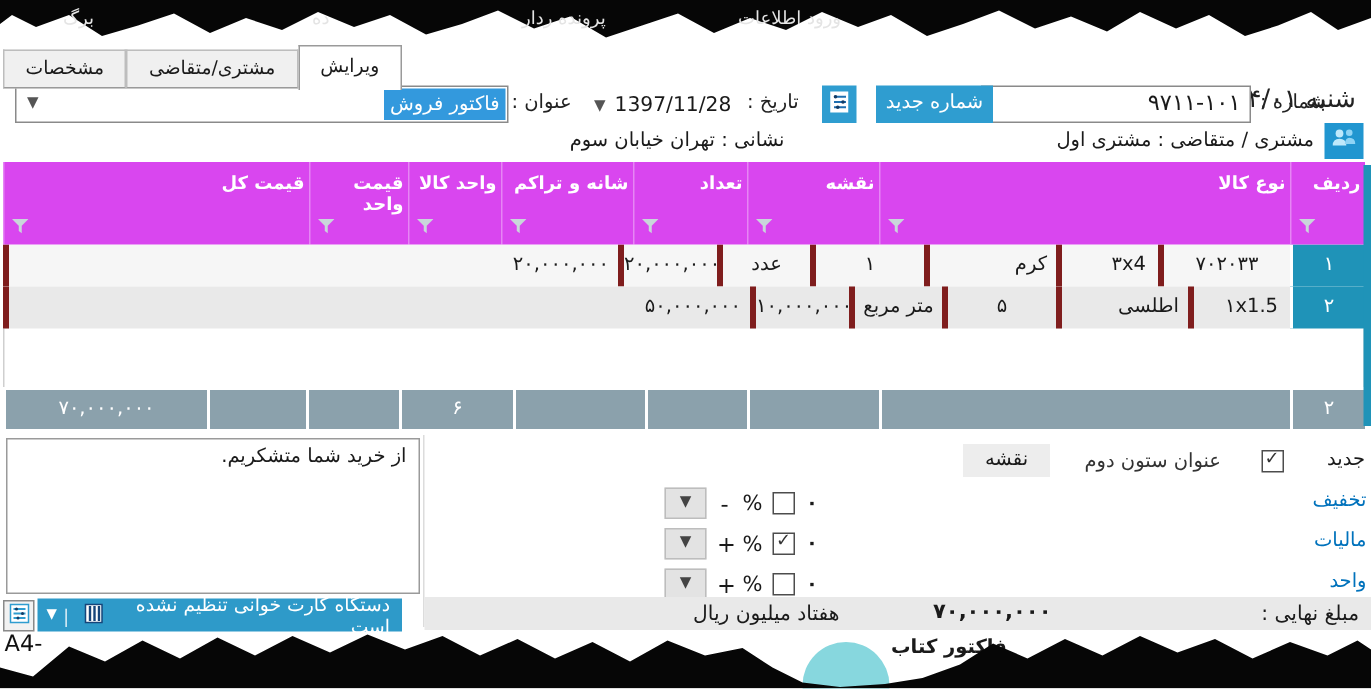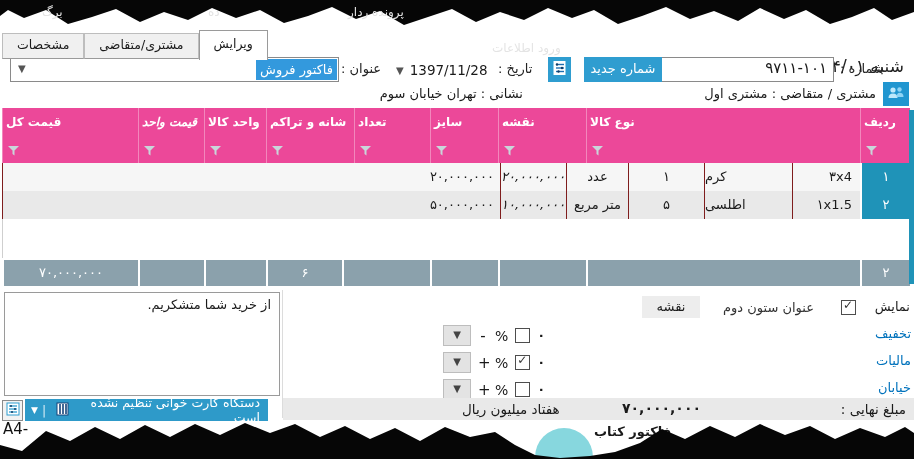--- a/index.html
+++ b/index.html
@@ -40,32 +40,32 @@
   .title-combo .chev{position:absolute;left:7px;top:5px;}
 
   .cust-btn{top:82px;right:5px;width:26px;height:24px;display:flex;align-items:center;justify-content:center;
             background:#2196d0;}
   .cust-line{position:absolute;top:86px;right:38px;font-size:13px;}
   .addr-line{position:absolute;top:86px;right:391px;font-size:13px;}
 
   
   .grid{position:absolute;top:108px;left:2px;width:908px;direction:rtl;}
   .g-row{display:flex;}
-  .hd{background:#ec4899;color:#fff;font-weight:bold;font-size:12px;text-align:left;
+  .hd{background:#d946ef;color:#fff;font-weight:bold;font-size:12px;text-align:right;
       position:relative;height:55px;box-sizing:border-box;padding:7px 3px 0;
       border-left:1px solid rgba(255,255,255,.35);}
   .hd .funnel{position:absolute;left:5px;bottom:4px;cursor:pointer;}
-  .td{height:28px;line-height:28px;box-sizing:border-box;border-left:1px solid #7f1d1d;
+  .td{height:28px;line-height:28px;box-sizing:border-box;border-left:4px solid #7f1d1d;
       font-size:13px;overflow:hidden;white-space:nowrap;}
   .r1 .td{background:#f6f6f6;}
   .r2 .td{background:#e9e9e9;}
   .rowno{background:#1f93b8 !important;color:#fff;text-align:center;border-left:2px solid #fff;}
   .c0{width:50px;} .c1{width:274px;} .c2{width:88px;} .c3{width:68px;} .c4{width:88px;}
-  .c5{width:76px;} .c6{width:62px;} .c7{width:66px;font-style:italic;} .c8{width:136px;flex:1;} .t-center{text-align:center;}
-  .t-type{padding-right:10px;} .t-comb{padding-right:6px;text-align:left;}
+  .c5{width:76px;} .c6{width:62px;} .c7{width:66px;} .c8{width:136px;flex:1;} .t-center{text-align:center;}
+  .t-type{padding-right:10px;} .t-comb{padding-right:6px;text-align:right;}
   .t-price{direction:ltr;text-align:right;padding-right:6px;}
   .t-size{direction:ltr;text-align:right;padding-right:8px;}
   .g-empty{height:39px;background:#fff;border-left:1px solid #cfcfcf;border-right:1px solid #cfcfcf;}
   .sum .td{background:#8ba1ac;color:#fff;height:26px;line-height:26px;border-left:2px solid #fff;
            font-size:13px;}
   .right-strip{position:absolute;top:110px;right:0;width:5px;height:174px;background:#1f93b8;}
 
   
   .v-div{position:absolute;left:282px;top:290px;width:1px;height:128px;background:#dcdcdc;}
   .note-box{position:absolute;left:4px;top:292px;width:276px;height:104px;border:1px solid #9a9a9a;
@@ -104,21 +104,21 @@
 <body>
 
 <div class="app">
 
   <svg class="torn" style="top:0;height:28px;">
     <path fill="#060606" d="M0,0 H914 V12 L892,20 874,8 852,17 830,24 806,10 784,19 760,8 738,21 714,11 690,19 666,7 642,16 618,24 594,10 572,18 548,8 524,20 500,12 476,22 452,9 428,17 404,25 380,11 356,19 332,7 308,16 284,23 260,10 236,18 212,8 188,20 164,12 140,22 116,9 92,17 68,24 46,10 24,18 8,10 0,16 Z"></path>
   </svg>
   <span class="menu-frag" style="left:42px;">برگ</span>
   <span class="menu-frag" style="left:208px;">ده</span>
   <span class="menu-frag" style="left:348px;">پرونده ردار</span>
-  <span class="menu-frag" style="left:492px;margin-top:36px;">ورود اطلاعات</span>
+  <span class="menu-frag" style="left:492px;">ورود اطلاعات</span>
 
   <div class="tabs">
     <div class="tab">مشخصات</div>
     <div class="tab">مشتری/متقاضی</div>
     <div class="tab active">ویرایش</div>
   </div>
   <div class="datetime" dir="ltr">۱۳:۱۵  شنبه  ۱۳۹۸/۰۴/۰۱</div>
 
   <span class="lbl" style="right:30px;">شماره :</span>
   <div class="num-input" dir="ltr">۹۷۱۱-۱۰۱</div>
@@ -170,42 +170,40 @@
     <div class="g-row">
       <div class="hd c0"><span>ردیف</span><span class="funnel"><svg width="11" height="10">
               <path d="M0,0 H11 L6.5,4.5 V9.5 L4.5,8 V4.5 Z" fill="#c9d6da"></path>
             </svg></span></div>
       <div class="hd c1"><span>نوع کالا</span><span class="funnel"><svg width="11" height="10">
               <path d="M0,0 H11 L6.5,4.5 V9.5 L4.5,8 V4.5 Z" fill="#c9d6da"></path>
             </svg></span></div>
       <div class="hd c2"><span>نقشه</span><span class="funnel"><svg width="11" height="10">
               <path d="M0,0 H11 L6.5,4.5 V9.5 L4.5,8 V4.5 Z" fill="#c9d6da"></path>
             </svg></span></div>
-      <div class="hd c3"><span>سایز</span><span class="funnel"><svg width="11" height="10">
-              <path d="M0,0 H11 L6.5,4.5 V9.5 L4.5,8 V4.5 Z" fill="#c9d6da"></path>
-            </svg></span></div>
       <div class="hd c5"><span>تعداد</span><span class="funnel"><svg width="11" height="10">
               <path d="M0,0 H11 L6.5,4.5 V9.5 L4.5,8 V4.5 Z" fill="#c9d6da"></path>
             </svg></span></div>
       <div class="hd c4"><span>شانه و تراکم</span><span class="funnel"><svg width="11" height="10">
               <path d="M0,0 H11 L6.5,4.5 V9.5 L4.5,8 V4.5 Z" fill="#c9d6da"></path>
             </svg></span></div>
       <div class="hd c6"><span>واحد کالا</span><span class="funnel"><svg width="11" height="10">
               <path d="M0,0 H11 L6.5,4.5 V9.5 L4.5,8 V4.5 Z" fill="#c9d6da"></path>
             </svg></span></div>
       <div class="hd c7"><span>قیمت واحد</span><span class="funnel"><svg width="11" height="10">
               <path d="M0,0 H11 L6.5,4.5 V9.5 L4.5,8 V4.5 Z" fill="#c9d6da"></path>
             </svg></span></div>
       <div class="hd c8"><span>قیمت کل</span><span class="funnel"><svg width="11" height="10">
               <path d="M0,0 H11 L6.5,4.5 V9.5 L4.5,8 V4.5 Z" fill="#c9d6da"></path>
             </svg></span></div>
     </div>
 
     <div class="g-row r1">
       <div class="td c0 rowno">۱</div>
+      <div class="td c2 t-center">۷۰۲۰۳۳</div>
       <div class="td c3 t-size">۳x4</div>
       <div class="td c4 t-comb">کرم</div>
       <div class="td c5 t-center">۱</div>
       <div class="td c6 t-center">عدد</div>
       <div class="td c7 t-price">۲۰,۰۰۰,۰۰۰</div>
       <div class="td c8 t-price">۲۰,۰۰۰,۰۰۰</div>
     </div>
 
     <div class="g-row r2">
       <div class="td c0 rowno">۲</div>
@@ -230,28 +228,28 @@
       <div class="td c6"></div>
       <div class="td c7"></div>
       <div class="td c8 t-center" style="direction:ltr;">۷۰,۰۰۰,۰۰۰</div>
     </div>
   </div>
   <div class="right-strip"></div>
 
   <div class="v-div"></div>
   <div class="note-box">از خرید شما متشکریم.</div>
 
-  <span class="disp-lbl">نمایش</span>
+  <span class="disp-lbl">جدید</span>
   <span class="cb checked disp-cb"></span>
   <span class="col2-lbl">عنوان ستون دوم</span>
   <span class="col2-val">نقشه</span>
 
   <span class="adj-link" style="top:326px;">تخفیف</span>
   <span class="adj-link" style="top:353px;">مالیات</span>
-  <span class="adj-link" style="top:380px;">خیابان</span>
+  <span class="adj-link" style="top:380px;">واحد</span>
 
   <div class="adj-ctrl" style="top:325px;">
     <span class="dd-btn"><span>▼</span></span>
     <span class="sign">-</span>
     <span class="pct">%</span>
     <span class="cb"></span>
     <span class="adj-val">۰</span>
   </div>
   <div class="adj-ctrl" style="top:352px;">
     <span class="dd-btn"><span>▼</span></span>

